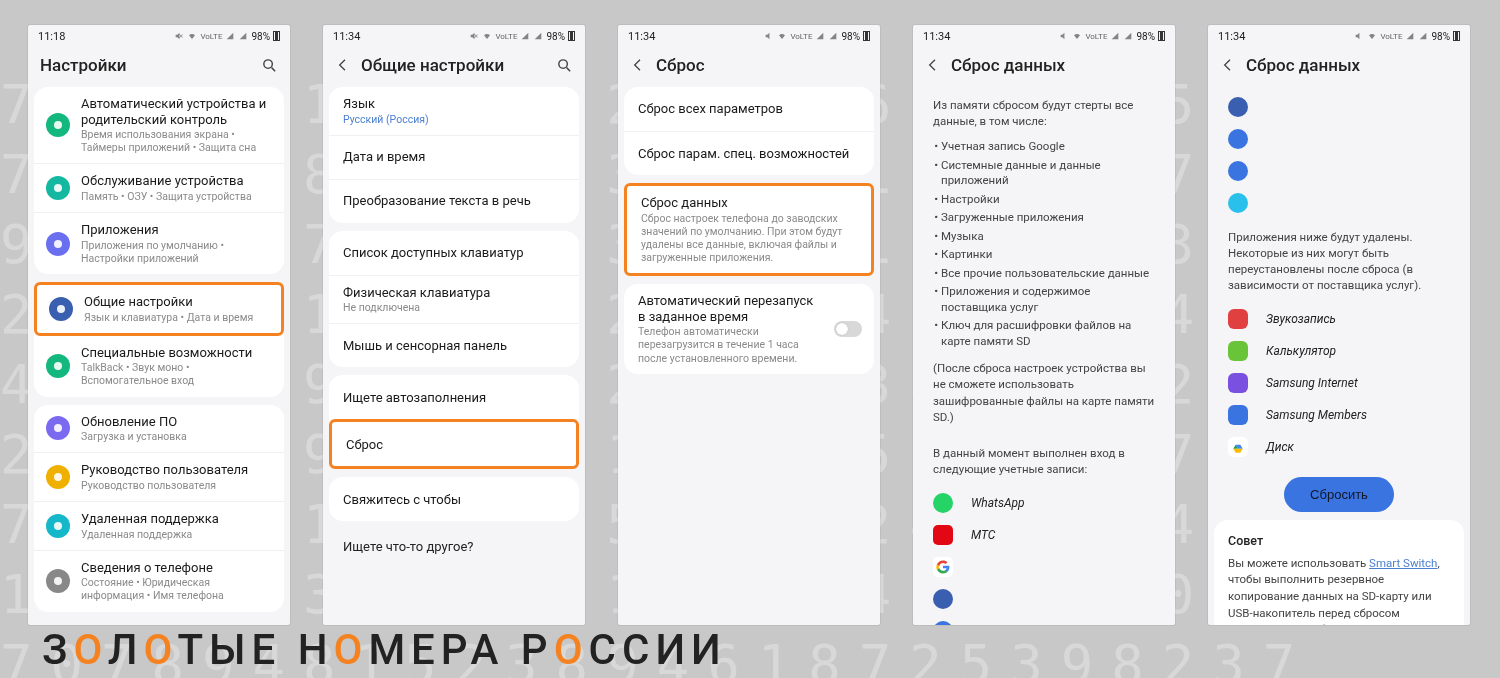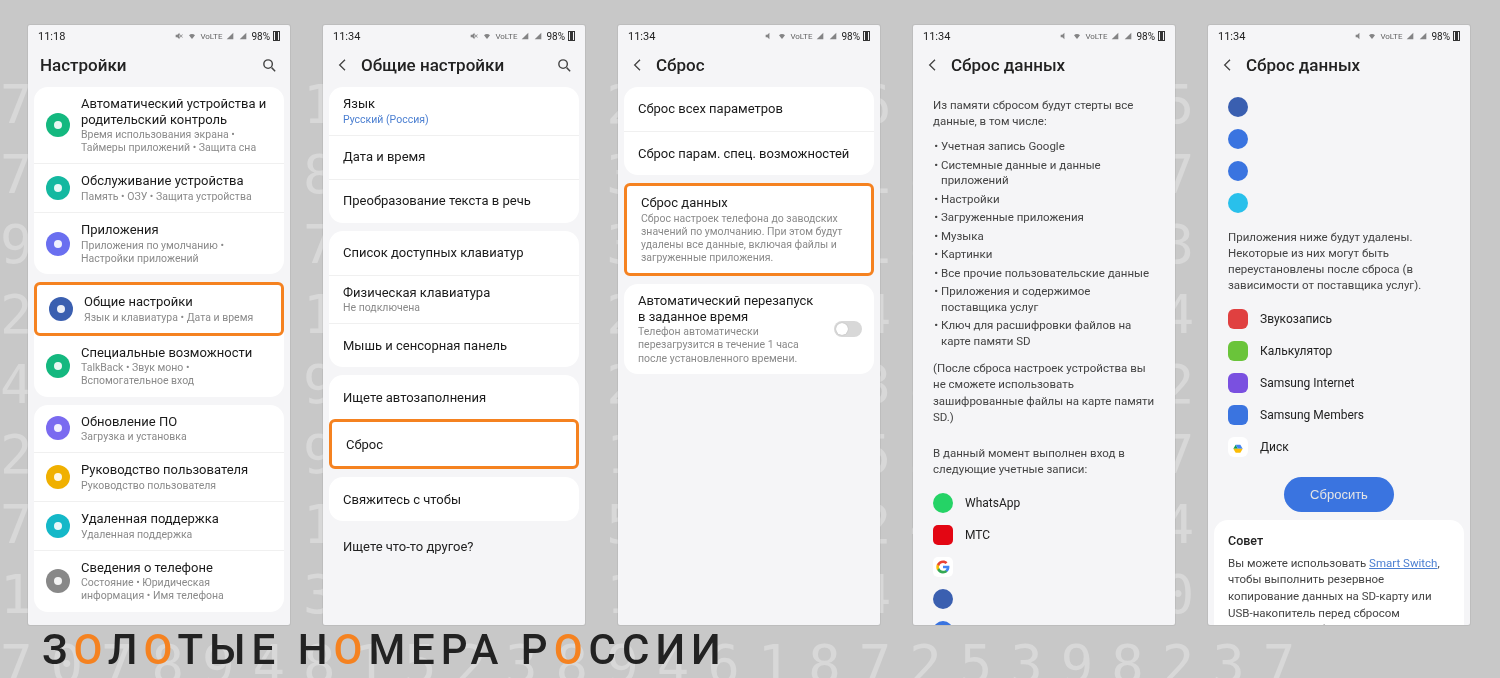--- a/index.html
+++ b/index.html
@@ -108,30 +108,30 @@
   .highlight { border: 3px solid #f58220; border-radius: 6px; }
   .highlight .row { border-top: none; }
   .no-icon .row { padding-left: 14px; }
 
   .plain-text { padding: 10px 14px; font-size: 11.5px; line-height: 1.4; color:#444; }
   .plain-text.tight { padding-top:4px; }
   .bullet-list { padding: 0 14px 4px 22px; font-size: 11.5px; color:#444; }
   .bullet-list li { margin-bottom: 3px; line-height:1.35; }
   .bullet-list li::marker { content:"• "; }
 
-  .app-row { display:flex; align-items:center; gap:12px; padding:6px 14px; }
+  .app-row { display:flex; align-items:center; gap:18px; padding:6px 14px;font-style:italic; }
   .app-ico { width:20px; height:20px; border-radius:5px; display:flex; align-items:center; justify-content:center; font-size:11px; font-weight:bold; flex-shrink:0; }
   .app-label { font-size:12px; }
 
   .advice-block { background:#fff; border-radius:14px; padding:12px 14px; margin-top:8px; font-size:11.5px; line-height:1.45; color:#444; }
   .advice-block h3 { font-size:12.5px; font-weight:500; color:#222; margin-bottom:4px; }
   .advice-block a { color:#4b7fd1; text-decoration:underline; }
 
   .btn-primary {
-    background:#3a74e0; color:#e5e5e5; border:none; border-radius:20px;
+    background:#3a74e0; color:#0f172a; border:none; border-radius:20px;
     padding:10px 26px; font-size:13px; display:block; margin:14px auto 6px;
   }
 
   .toggle {
     width:28px; height:16px; border-radius:10px; background:#d8d8d8;
     position:relative; flex-shrink:0;
   }
   .toggle::after {
     content:""; position:absolute; width:12px; height:12px; border-radius:50%;
     background:#fff; top:2px; left:2px; box-shadow:0 0 1px rgba(0,0,0,.3);

